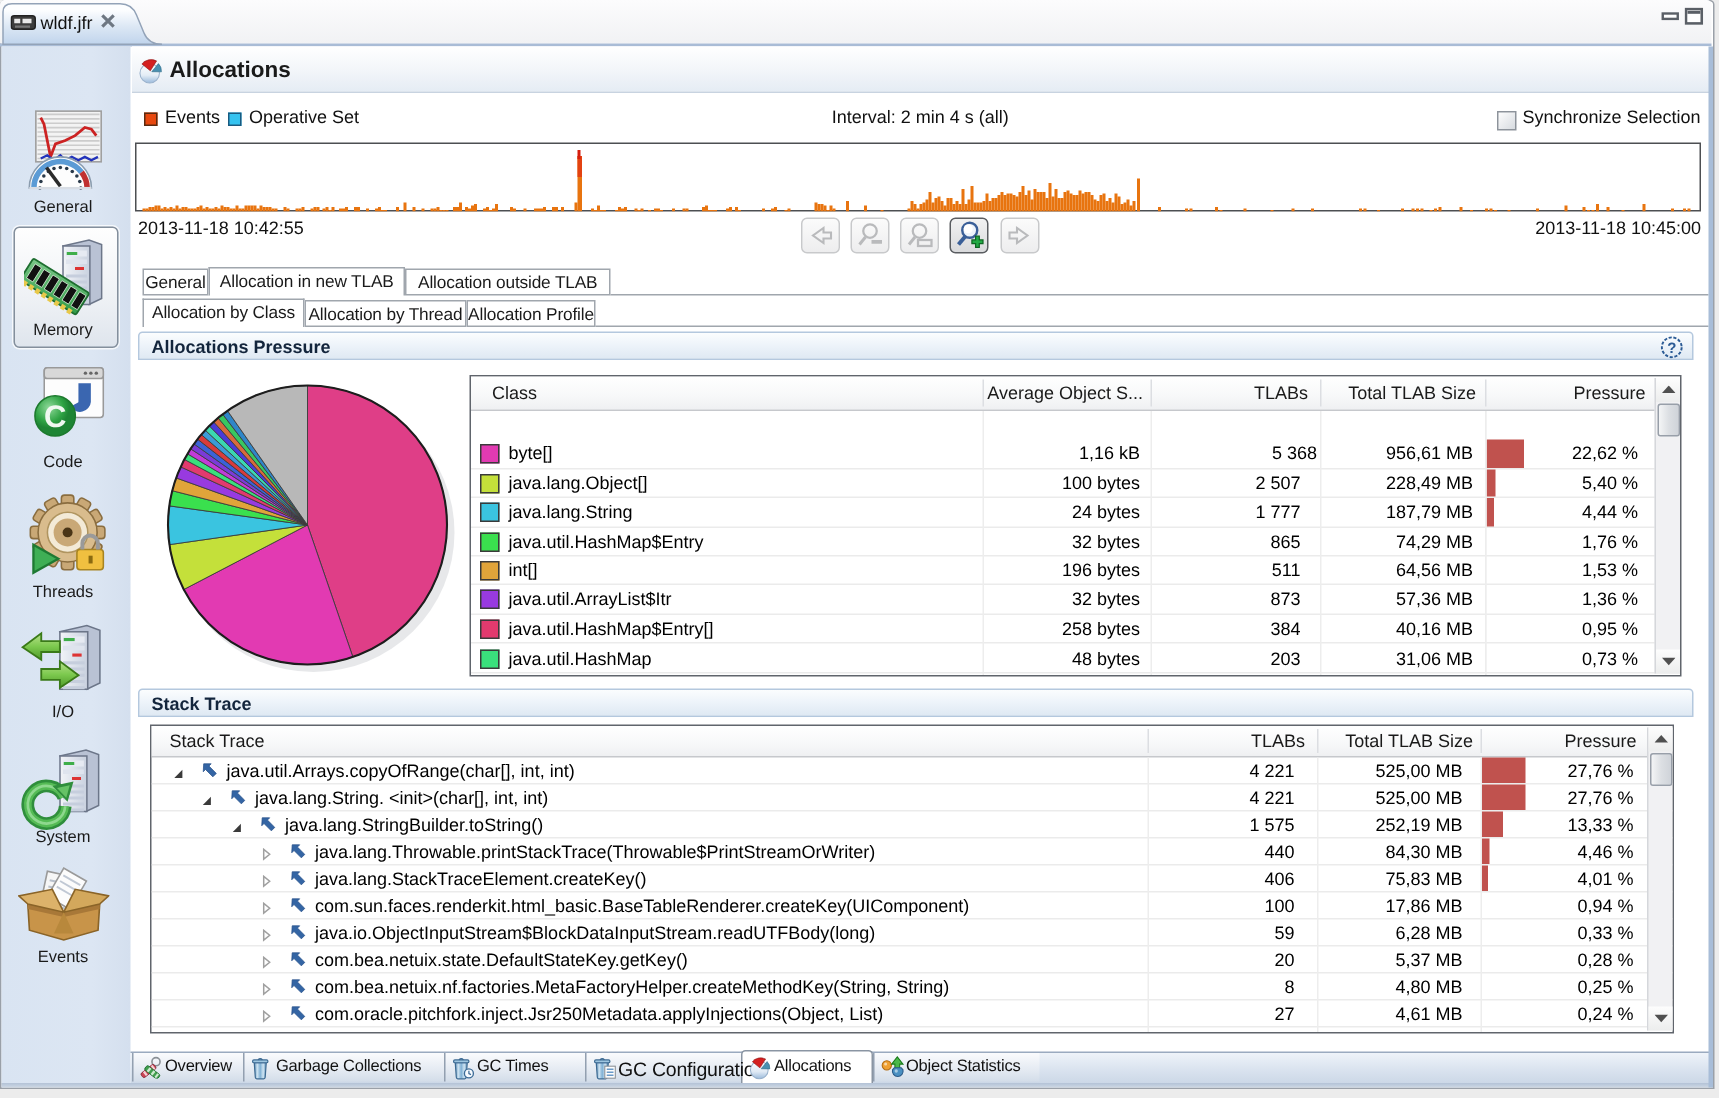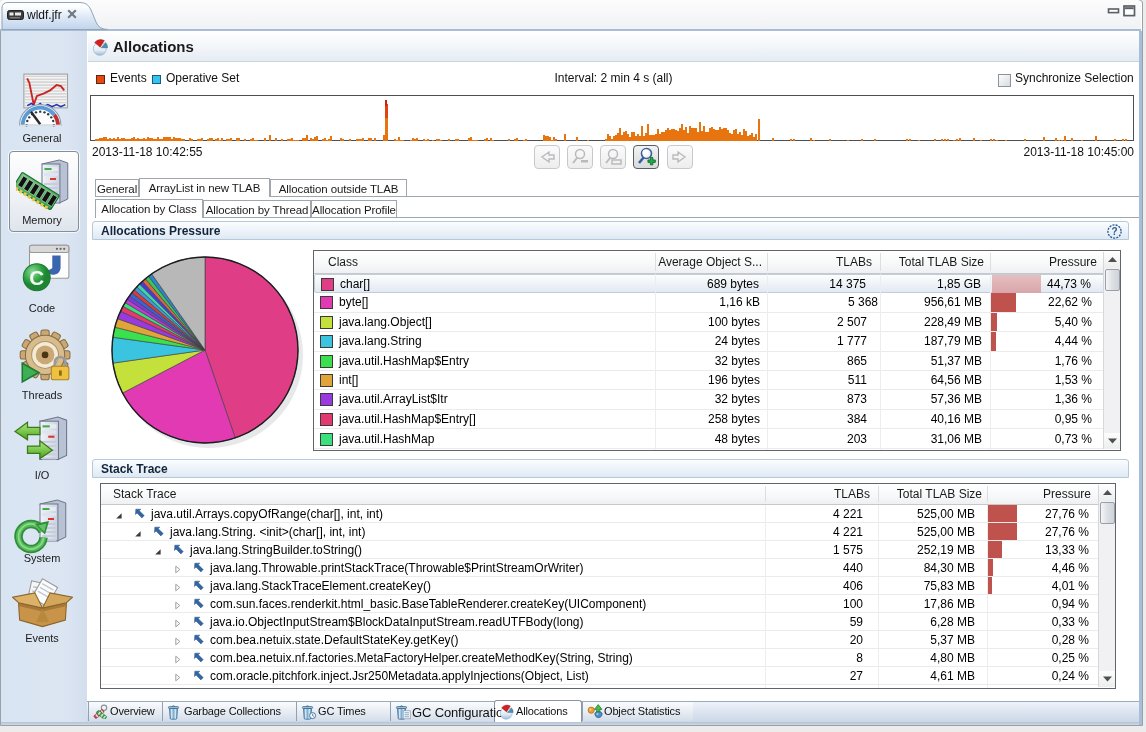--- a/index.html
+++ b/index.html
@@ -575,21 +575,21 @@
 <div class="navbtn" style="left:633px;top:145px;border:1px solid #5a5d61;background:linear-gradient(#f2f2f2,#d9dadc);"><svg width="24" height="22" viewBox="0 0 24 22">
       <line x1="10" y1="11" x2="5" y2="17" stroke="#3a5f98" stroke-width="2.6"></line>
       <circle cx="12.5" cy="7.5" r="5" fill="#eef4fb" stroke="#3a5f98" stroke-width="1.6"></circle>
       <circle cx="11.5" cy="6.5" r="3" fill="#fff"></circle>
       <path d="M16,11 h3 v3 h3 v3 h-3 v3 h-3 v-3 h-3 v-3 h3 z" fill="#22aa44" stroke="#0e6622" stroke-width="1" transform="scale(0.82) translate(4,3)"></path>
     </svg></div>
 <div class="navbtn" style="left:667px;top:145px;"><svg width="24" height="22" viewBox="0 0 24 22">
       <path d="M10,6 v3 h-5 v4 h5 v3 l7,-5 z" fill="none" stroke="#b9babc" stroke-width="1.4"></path>
     </svg></div>
 <div class="tab1" style="left:95px;top:179px;width:44px;border-bottom:1px solid #a0a6ad;height:18px;line-height:18px;font-size:11.5px;letter-spacing:-0.1px">General</div>
-<div class="tab1" style="left:139px;top:178px;width:131px;border-bottom:none;z-index:2;height:19px;line-height:19px;font-size:11.5px;letter-spacing:-0.1px">ArrayList in new TLAB</div>
+<div class="tab1" style="left:139px;top:178px;width:131px;border-bottom:none;z-index:2;height:19px;line-height:19px;font-size:11.5px;letter-spacing:-0.1px">Allocation in new TLAB</div>
 <div class="tab1" style="left:270px;top:179px;width:137px;border-bottom:1px solid #a0a6ad;height:18px;line-height:18px;font-size:11.5px;letter-spacing:-0.1px">Allocation outside TLAB</div>
 <div class="abs" style="left:407px;top:196px;width:732px;height:1px;background:#a0a6ad"></div>
 <div class="tab1" style="left:95px;top:199px;width:108px;border-bottom:none;z-index:2;height:19px;line-height:19px;font-size:11.5px;letter-spacing:-0.1px">Allocation by Class</div>
 <div class="tab1" style="left:203px;top:200px;width:108px;border-bottom:1px solid #a0a6ad;height:18px;line-height:18px;font-size:11.5px;letter-spacing:-0.1px">Allocation by Thread</div>
 <div class="tab1" style="left:311px;top:200px;width:86px;border-bottom:1px solid #a0a6ad;height:18px;line-height:18px;font-size:11.5px;letter-spacing:-0.1px">Allocation Profile</div>
 <div class="abs" style="left:397px;top:217px;width:742px;height:1px;background:#a0a6ad"></div>
 <div class="seghdr" style="left:92px;top:221px;width:1037px;padding-left:8px;line-height:18px">Allocations Pressure</div>
 <svg class="abs" style="left:1107px;top:224px" width="15" height="15" viewBox="0 0 15 15">
 <circle cx="7.5" cy="7.5" r="6.6" fill="none" stroke="#2a5a94" stroke-width="1.3" stroke-dasharray="2.1,1.1"></circle>
 <text x="7.5" y="11" text-anchor="middle" font-size="10" font-weight="bold" fill="#2a5a94" font-family="Liberation Sans">?</text>
@@ -623,29 +623,20 @@
       <div class="thcell" style="left:14px;line-height:23px">Class</div>
       <div class="thcell" style="right:358px;line-height:23px">Average Object S...</div>
       <div class="thcell" style="right:248px;line-height:23px">TLABs</div>
       <div class="thcell" style="right:136px;line-height:23px">Total TLAB Size</div>
       <div class="thcell" style="right:23px;line-height:23px">Pressure</div>
       <div class="colsep" style="left:341px"></div>
       <div class="colsep" style="left:453px"></div>
       <div class="colsep" style="left:566px"></div>
       <div class="colsep" style="left:676px"></div>
     </div>
-    <div class="row" style="top:23.0px;height:19.4px;background:linear-gradient(#fcfdfe,#eef2f7 55%,#e2e9f2);border:1px solid #c2cdd9;border-radius:2px;">
-      <div class="sw" style="background:#df3e87"></div>
-      <div class="abs" style="left:25px;top:2px">char[]</div>
-      <div class="num" style="right:360px">689 bytes</div>
-      <div class="num" style="right:253px">14 375</div>
-      <div class="num" style="right:138px">1,85 GB</div>
-      <div class="abs" style="left:677px;top:0;width:49.2px;height:18.4px;background:linear-gradient(#e6bec0,#d8a6aa)"></div>
-      <div class="num" style="right:28px">44,73 %</div>
-    </div>
     <div class="row" style="top:42.4px;height:19.4px;">
       <div class="sw" style="background:#e23ab2"></div>
       <div class="abs" style="left:25px;top:2px">byte[]</div>
       <div class="num" style="right:360px">1,16 kB</div>
       <div class="num" style="right:242px">5 368</div>
       <div class="num" style="right:138px">956,61 MB</div>
       <div class="abs" style="left:677px;top:0;width:24.9px;height:18.4px;background:#c0524e"></div>
       <div class="num" style="right:28px">22,62 %</div>
     </div>
     <div class="row" style="top:61.8px;height:19.4px;">
@@ -664,21 +655,21 @@
       <div class="num" style="right:253px">1 777</div>
       <div class="num" style="right:138px">187,79 MB</div>
       <div class="abs" style="left:677px;top:0;width:4.9px;height:18.4px;background:#c0524e"></div>
       <div class="num" style="right:28px">4,44 %</div>
     </div>
     <div class="row" style="top:100.6px;height:19.4px;">
       <div class="sw" style="background:#3ae04e"></div>
       <div class="abs" style="left:25px;top:2px">java.util.HashMap$Entry</div>
       <div class="num" style="right:360px">32 bytes</div>
       <div class="num" style="right:253px">865</div>
-      <div class="num" style="right:138px">51,37 MB</div>
+      <div class="num" style="right:138px">74,29 MB</div>
       <div class="num" style="right:28px">1,76 %</div>
     </div>
     <div class="row" style="top:120.0px;height:19.4px;">
       <div class="sw" style="background:#e0a43a"></div>
       <div class="abs" style="left:25px;top:2px">int[]</div>
       <div class="num" style="right:360px">196 bytes</div>
       <div class="num" style="right:253px">511</div>
       <div class="num" style="right:138px">64,56 MB</div>
       <div class="num" style="right:28px">1,53 %</div>
     </div>

